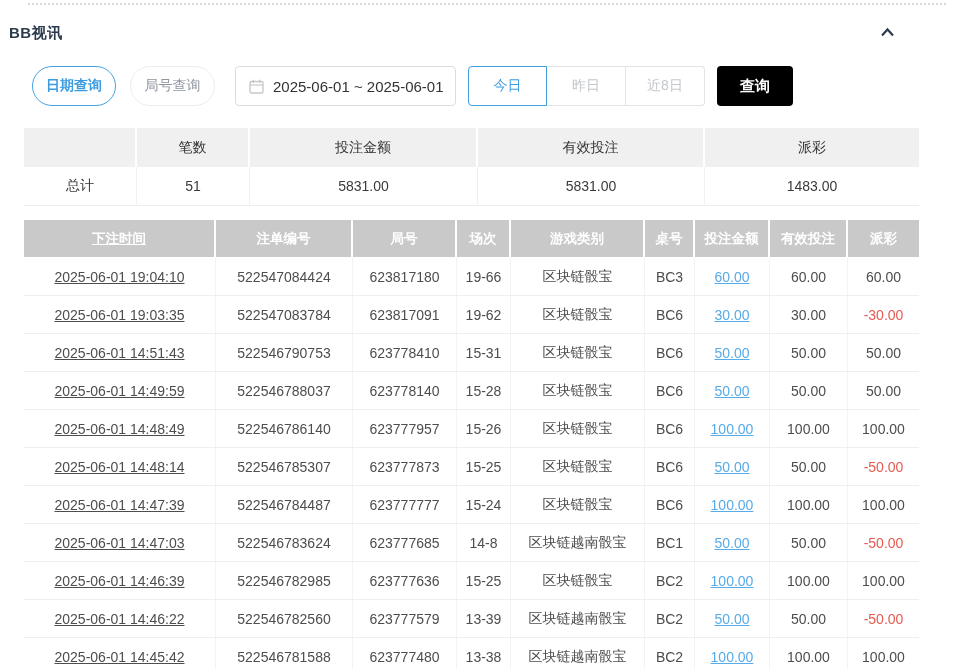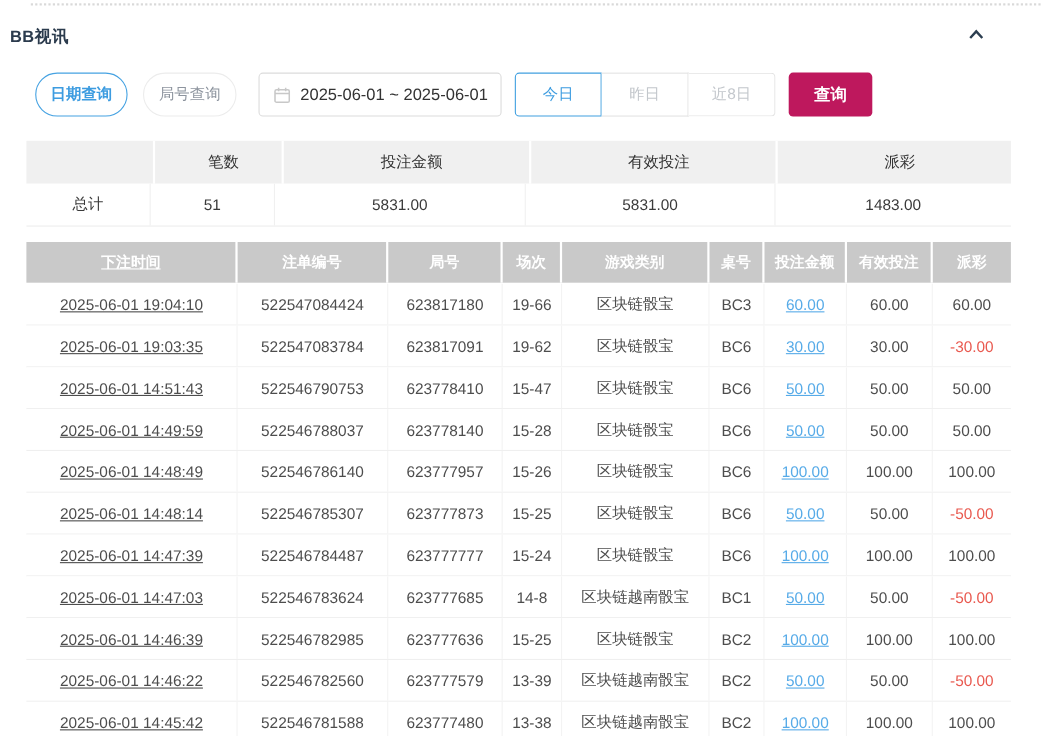--- a/index.html
+++ b/index.html
@@ -21,29 +21,29 @@
   .date-input { width:221px; height:40px; border:1px solid #dcdcdc; border-radius:4px; display:flex; align-items:center; padding-left:13px; cursor:pointer; margin-right:12px; background:#fff; }
   .date-input .cal { margin-right:9px; display:flex; align-items:center; }
   .date-input .val { font-size:15px; color:#333; }
 
   .seg-group { display:flex; margin-right:12px; }
   .seg { width:79px; height:40px; display:flex; align-items:center; justify-content:center; font-size:14px; cursor:pointer; background:#fff; }
   .seg.on { border:1px solid #41a0e0; color:#3d9ce0; border-radius:4px 0 0 4px; }
   .seg.off { border:1px solid #e3e3e3; border-left:none; color:#c3c7cc; }
   .seg.off:last-child { border-radius:0 4px 4px 0; }
 
-  .search-btn { width:76px; height:40px; background:#be185d; color:#fff; font-size:15px; font-weight:bold; border:none; border-radius:4px; display:flex; align-items:center; justify-content:center; cursor:pointer; }
+  .search-btn { width:76px; height:40px; background:#000000; color:#fff; font-size:15px; font-weight:bold; border:none; border-radius:4px; display:flex; align-items:center; justify-content:center; cursor:pointer; }
 
   
   .sum { position:absolute; top:128px; left:24px; width:895px; }
   .sum-row { display:flex; height:39px; }
   .sum-row.head { background:#f0f0f0; }
   .sum-row.body { background:#fff; border-bottom:1px solid #ededed; }
   .sum-row .cell { display:flex; align-items:center; justify-content:center; font-size:14px; color:#333; }
-  .sum-row.head .cell { border-right:2px solid #fff;margin-left:10px; }
+  .sum-row.head .cell { border-right:2px solid #fff; }
   .sum-row.body .cell { border-right:1px solid #f0f0f0; color:#3a3a3a; }
   .sum-row .cell:last-child { border-right:none; }
   .sum .cell:nth-child(1){ width:113px; }
   .sum .cell:nth-child(2){ width:113px; }
   .sum .cell:nth-child(3){ width:228px; }
   .sum .cell:nth-child(4){ width:227px; }
   .sum .cell:nth-child(5){ width:214px; }
 
   
   .bet-table { position:absolute; top:220px; left:24px; width:895px; }
@@ -154,21 +154,21 @@
     <div class="cell">区块链骰宝</div>
     <div class="cell">BC6</div>
     <div class="cell link">30.00</div>
     <div class="cell">30.00</div>
     <div class="cell neg">-30.00</div>
   </div>
         <div class="tbl-row">
     <div class="cell">2025-06-01 14:51:43</div>
     <div class="cell">522546790753</div>
     <div class="cell">623778410</div>
-    <div class="cell">15-47</div>
+    <div class="cell">15-31</div>
     <div class="cell">区块链骰宝</div>
     <div class="cell">BC6</div>
     <div class="cell link">50.00</div>
     <div class="cell">50.00</div>
     <div class="cell">50.00</div>
   </div>
         <div class="tbl-row">
     <div class="cell">2025-06-01 14:49:59</div>
     <div class="cell">522546788037</div>
     <div class="cell">623778140</div>

